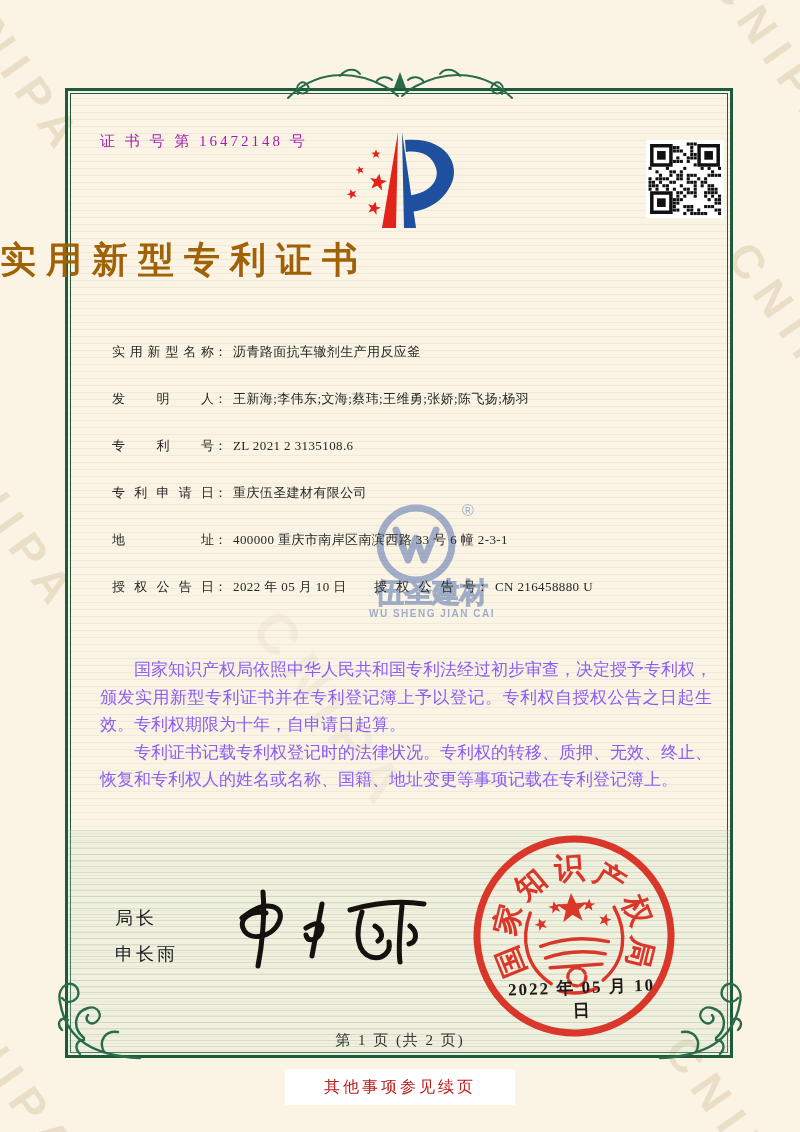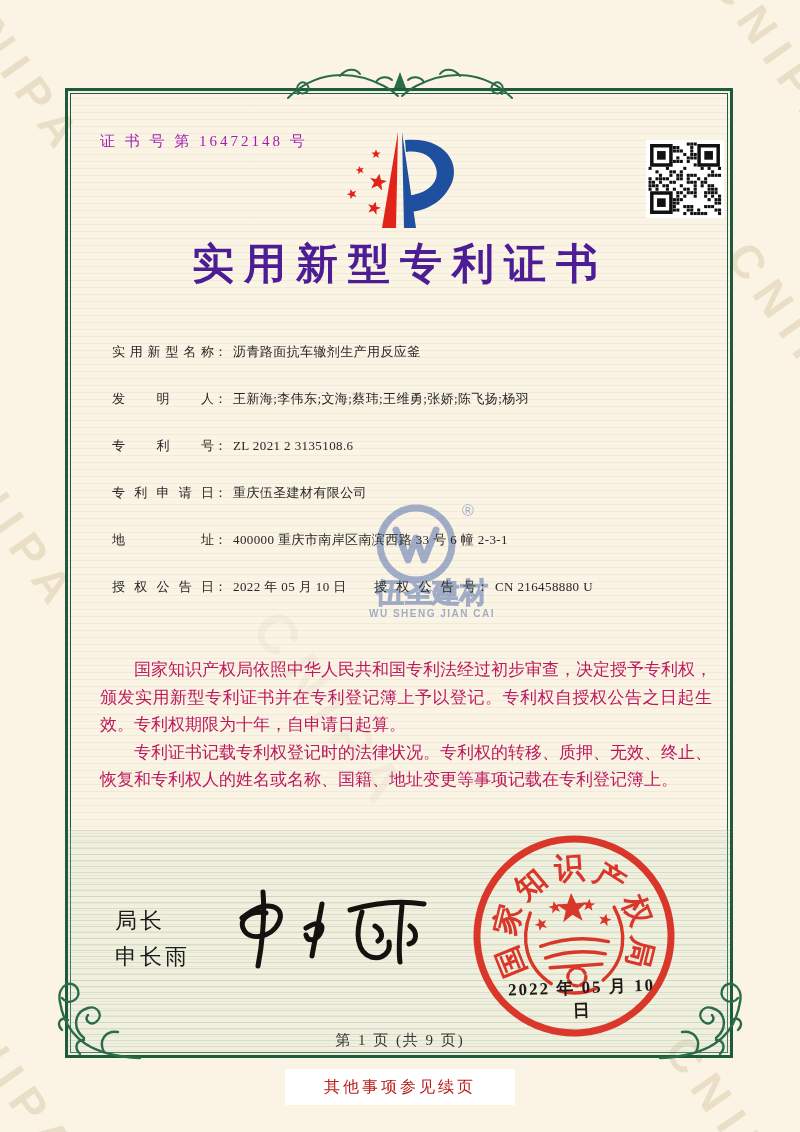--- a/index.html
+++ b/index.html
@@ -28,39 +28,39 @@
   }
   .waveband{
     position:absolute;left:68px;top:830px;width:662px;height:225px;
     background:
       repeating-linear-gradient(180deg, rgba(120,160,125,.22) 0 1.4px, rgba(0,0,0,0) 1.4px 6px),
       rgba(205,222,200,.22);
     pointer-events:none;
   }
   .cert-no{position:absolute;left:100px;top:132px;font-size:15px;letter-spacing:3px;color:#a21caf;}
   .title{
-    position:absolute;left:0;top:236px;width:800px;text-align:center;
-    font-size:42px;font-weight:700;letter-spacing:10px;color:#4c1d95;
+    position:absolute;left:0;top:236px;width:800px;text-align:left;
+    font-size:36px;font-weight:700;letter-spacing:10px;color:#a16207;
   }
   .fields{position:absolute;left:112px;top:338px;width:576px;font-size:13px;}
   .frow{line-height:28px;margin-bottom:19px;white-space:nowrap;}
   .flabel{
     display:inline-block;width:102px;text-align:justify;text-align-last:justify;
     vertical-align:top;color:#262626;
   }
   .fcolon{display:inline-block;margin-right:6px;color:#262626;}
   .fvalue{color:#262626;letter-spacing:.4px;}
   .grant-pair{display:inline-block;}
   .grant-pair + .grant-pair{margin-left:24px;}
   .paras{
     position:absolute;left:100px;top:656px;width:612px;font-size:17px;line-height:27.5px;
-    text-align:justify;color:#be185d;
+    text-align:justify;color:#8b5cf6;
   }
   .paras p{margin:0;text-indent:2em;}
-  .signer{position:absolute;left:115px;font-size:22px;letter-spacing:3px;color:#1c1c1c;}
+  .signer{position:absolute;left:115px;font-size:18px;letter-spacing:3px;color:#1c1c1c;}
   .signer.t1{top:906px;} .signer.t2{top:942px;}
   .sig-svg{position:absolute;left:222px;top:886px;}
   .seal{position:absolute;left:468px;top:830px;transform:rotate(-4deg);}
   .seal-date{
     position:absolute;left:498px;top:976px;width:168px;text-align:center;
     font-size:17px;font-weight:700;letter-spacing:2px;color:#1e1a17;transform:rotate(-2deg);
   }
   .page-ind{
     position:absolute;left:0;top:1031px;width:800px;text-align:center;
     font-size:15px;letter-spacing:2px;color:#333;
@@ -372,16 +372,16 @@
           <path d="M64,80 C52,106 56,134 80,152"></path>
           <path d="M148,80 C160,106 156,134 132,152"></path>
           <path d="M88,160 Q106,166 124,160"></path>
           <circle cx="106" cy="147" r="9" stroke-dasharray="4 3"></circle>
         </g>
       </g>
     </g>
   </svg>
   <div class="seal-date">2022 年 05 月 10 日</div>
 
-  <div class="page-ind">第 1 页 (共 9 页)</div>
+  <div class="page-ind">第 1 页 (共 2 页)</div>
   <div class="cont-box">其他事项参见续页</div>
 
 </div>
 
 </body></html>

